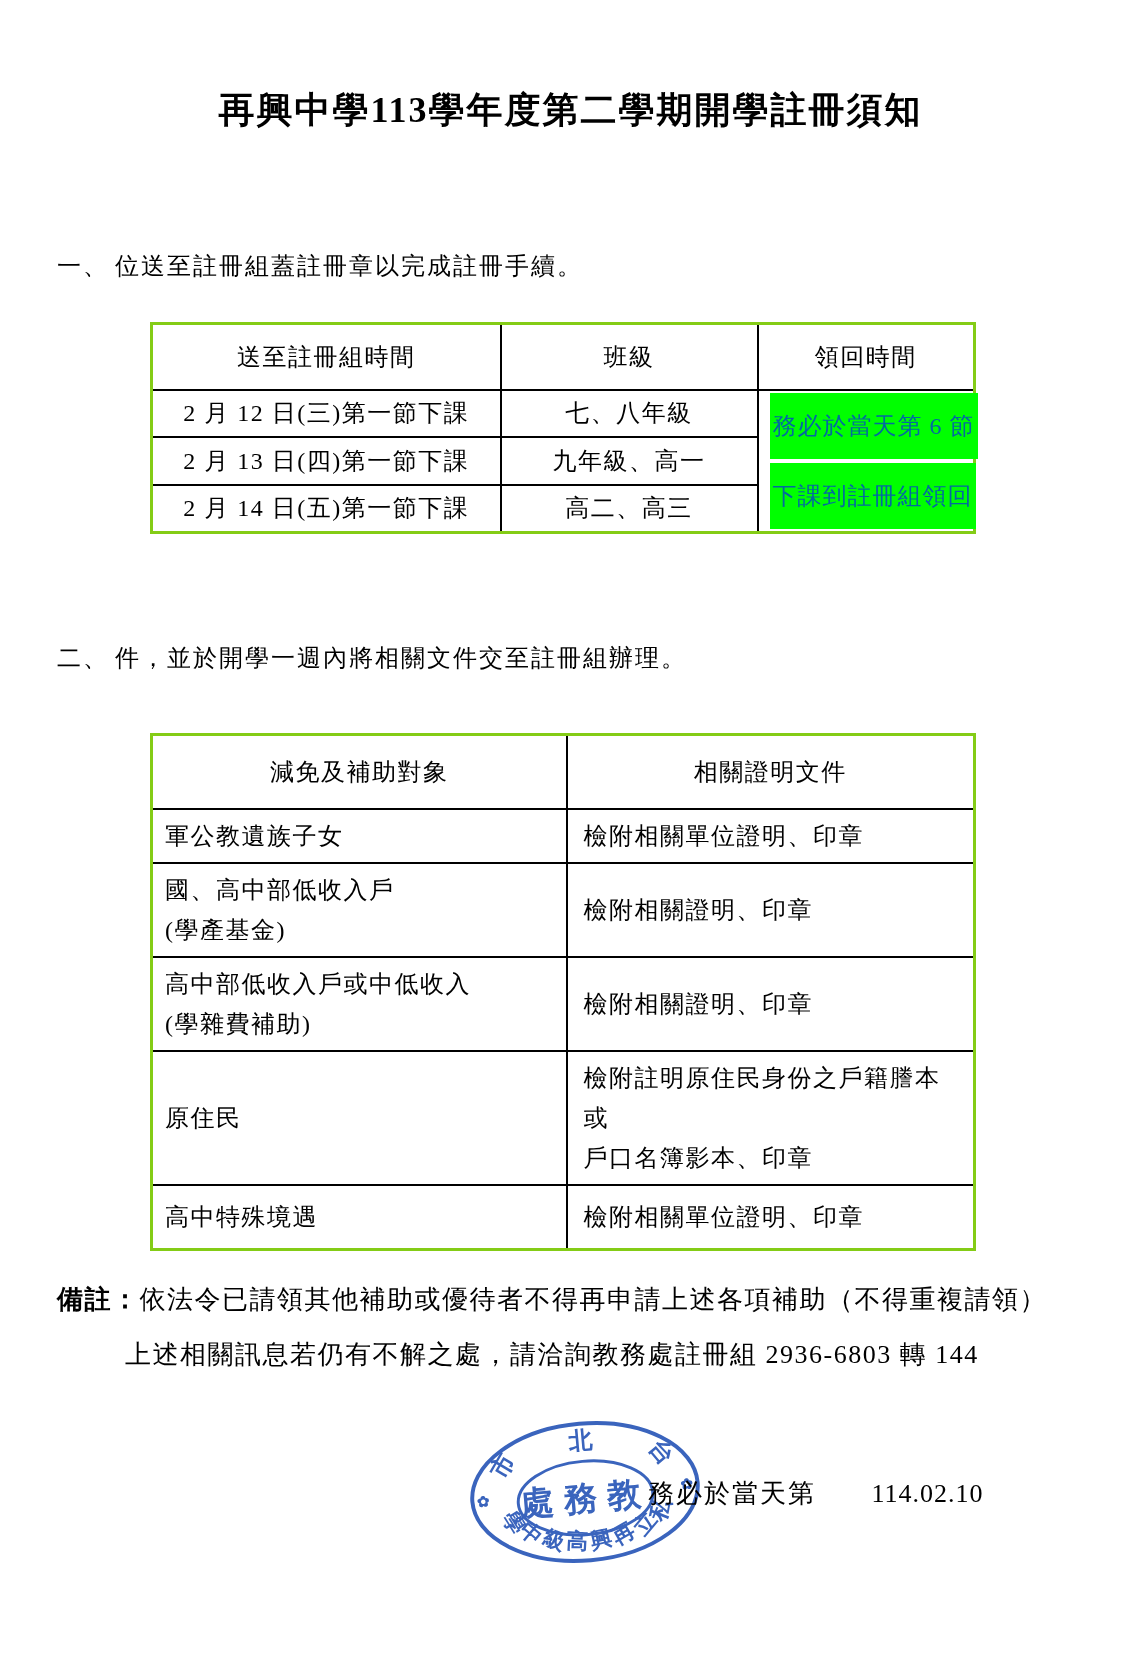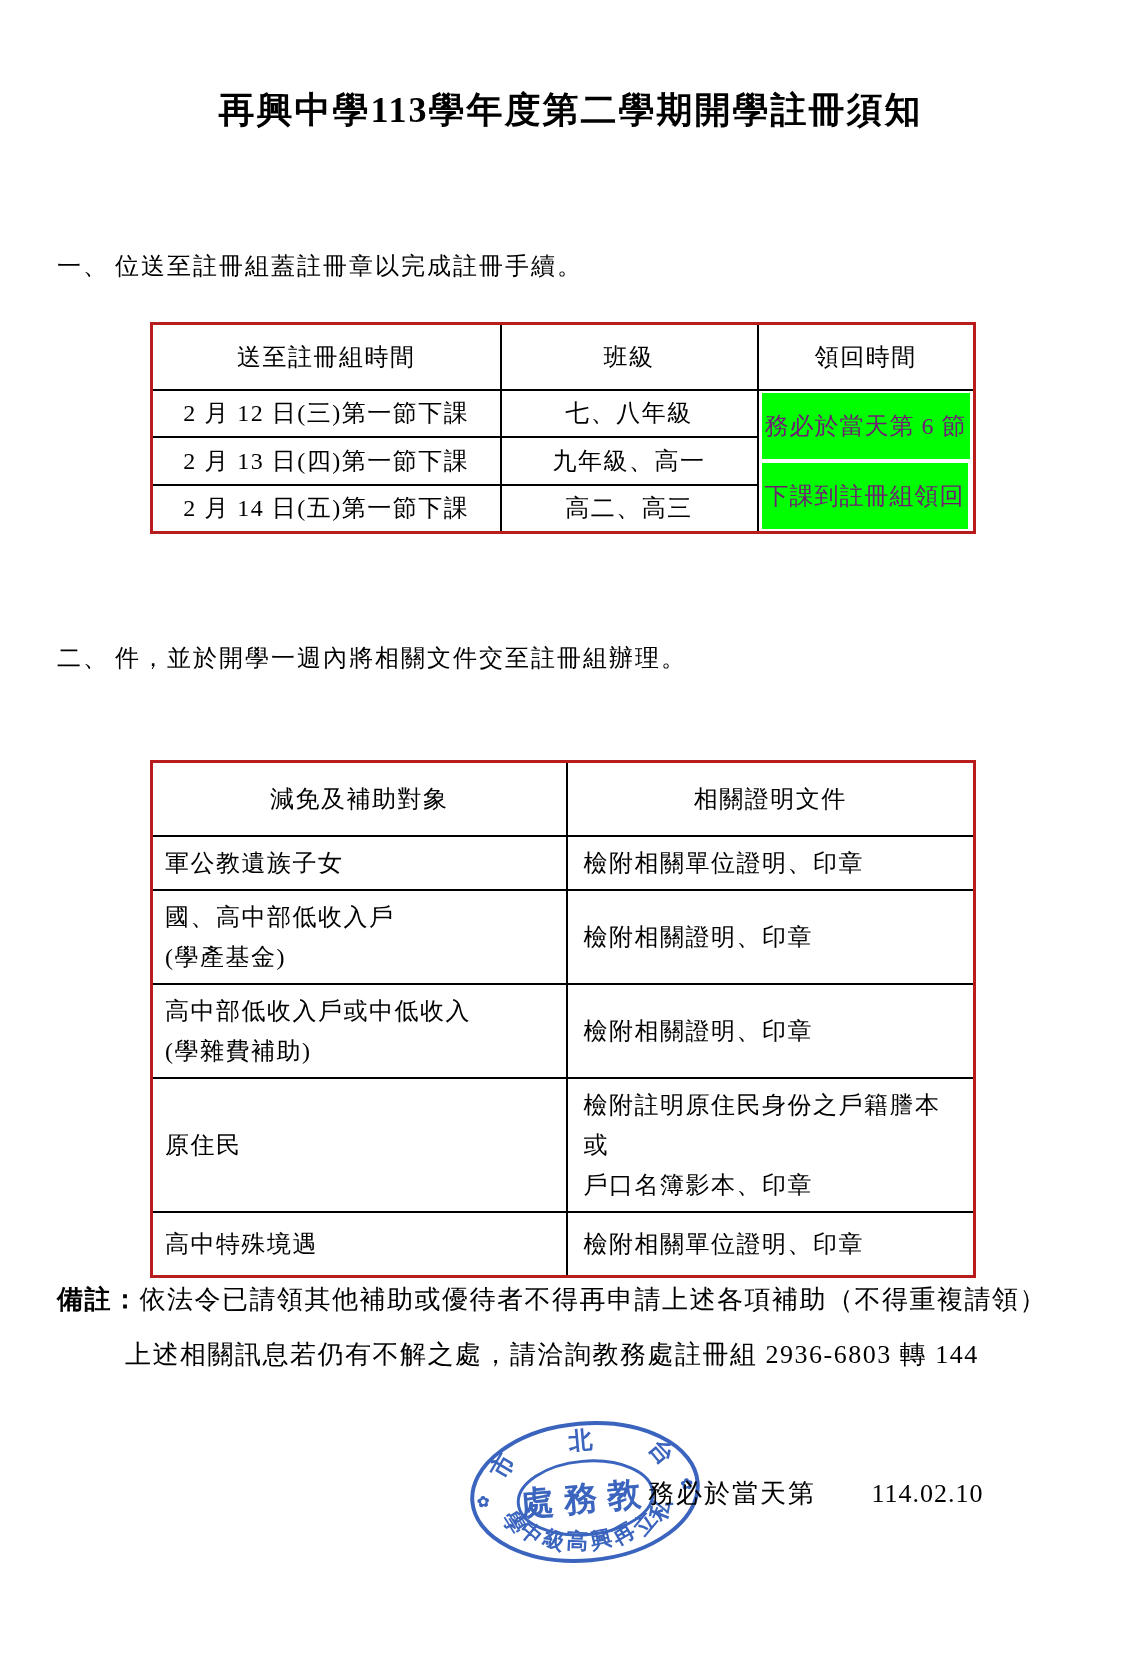--- a/index.html
+++ b/index.html
@@ -40,39 +40,39 @@
     table-layout:fixed;
     font-size:24px;
     letter-spacing:1.5px;
     background:#fff;
   }
   table.doc-table td, table.doc-table th {
     border:2px solid #000;
     font-weight:normal;
     vertical-align:middle;
   }
-  table.doc-table { border:3px solid #b91c1c; }
+  table.doc-table { border:3px solid #84cc16; }
   .t1 { left:150px; top:322px; width:823px; }
   .t1 th { height:66px; text-align:center; border-bottom-width:3px; }
   .t1 td { height:44px; text-align:center; }
   .t1 td.pickup {
     text-align:left;
     vertical-align:middle;
     padding-left:3px;
   }
   .hl {
     display:inline-block;
     background:#00ff00;
-    color:#701a75;
+    color:#0369a1;
     padding:17px 3px;
-    margin:2px 0;
+    margin:2px 8px;
     letter-spacing:1px;
     white-space:nowrap;
   }
-  .t2 { left:150px; top:760px; width:823px; }
+  .t2 { left:150px; top:733px; width:823px; }
   .t2 th { height:74px; text-align:center; border-bottom-width:3px; }
   .t2 td { text-align:left; padding:6px 8px 6px 12px; line-height:40px; }
   .t2 td.docs { padding-left:16px; }
   .remarks {
     position:absolute;
     left:57px; top:1272px;
     width:1030px;
     font-size:26px;
     letter-spacing:1.5px;
     line-height:55px;

